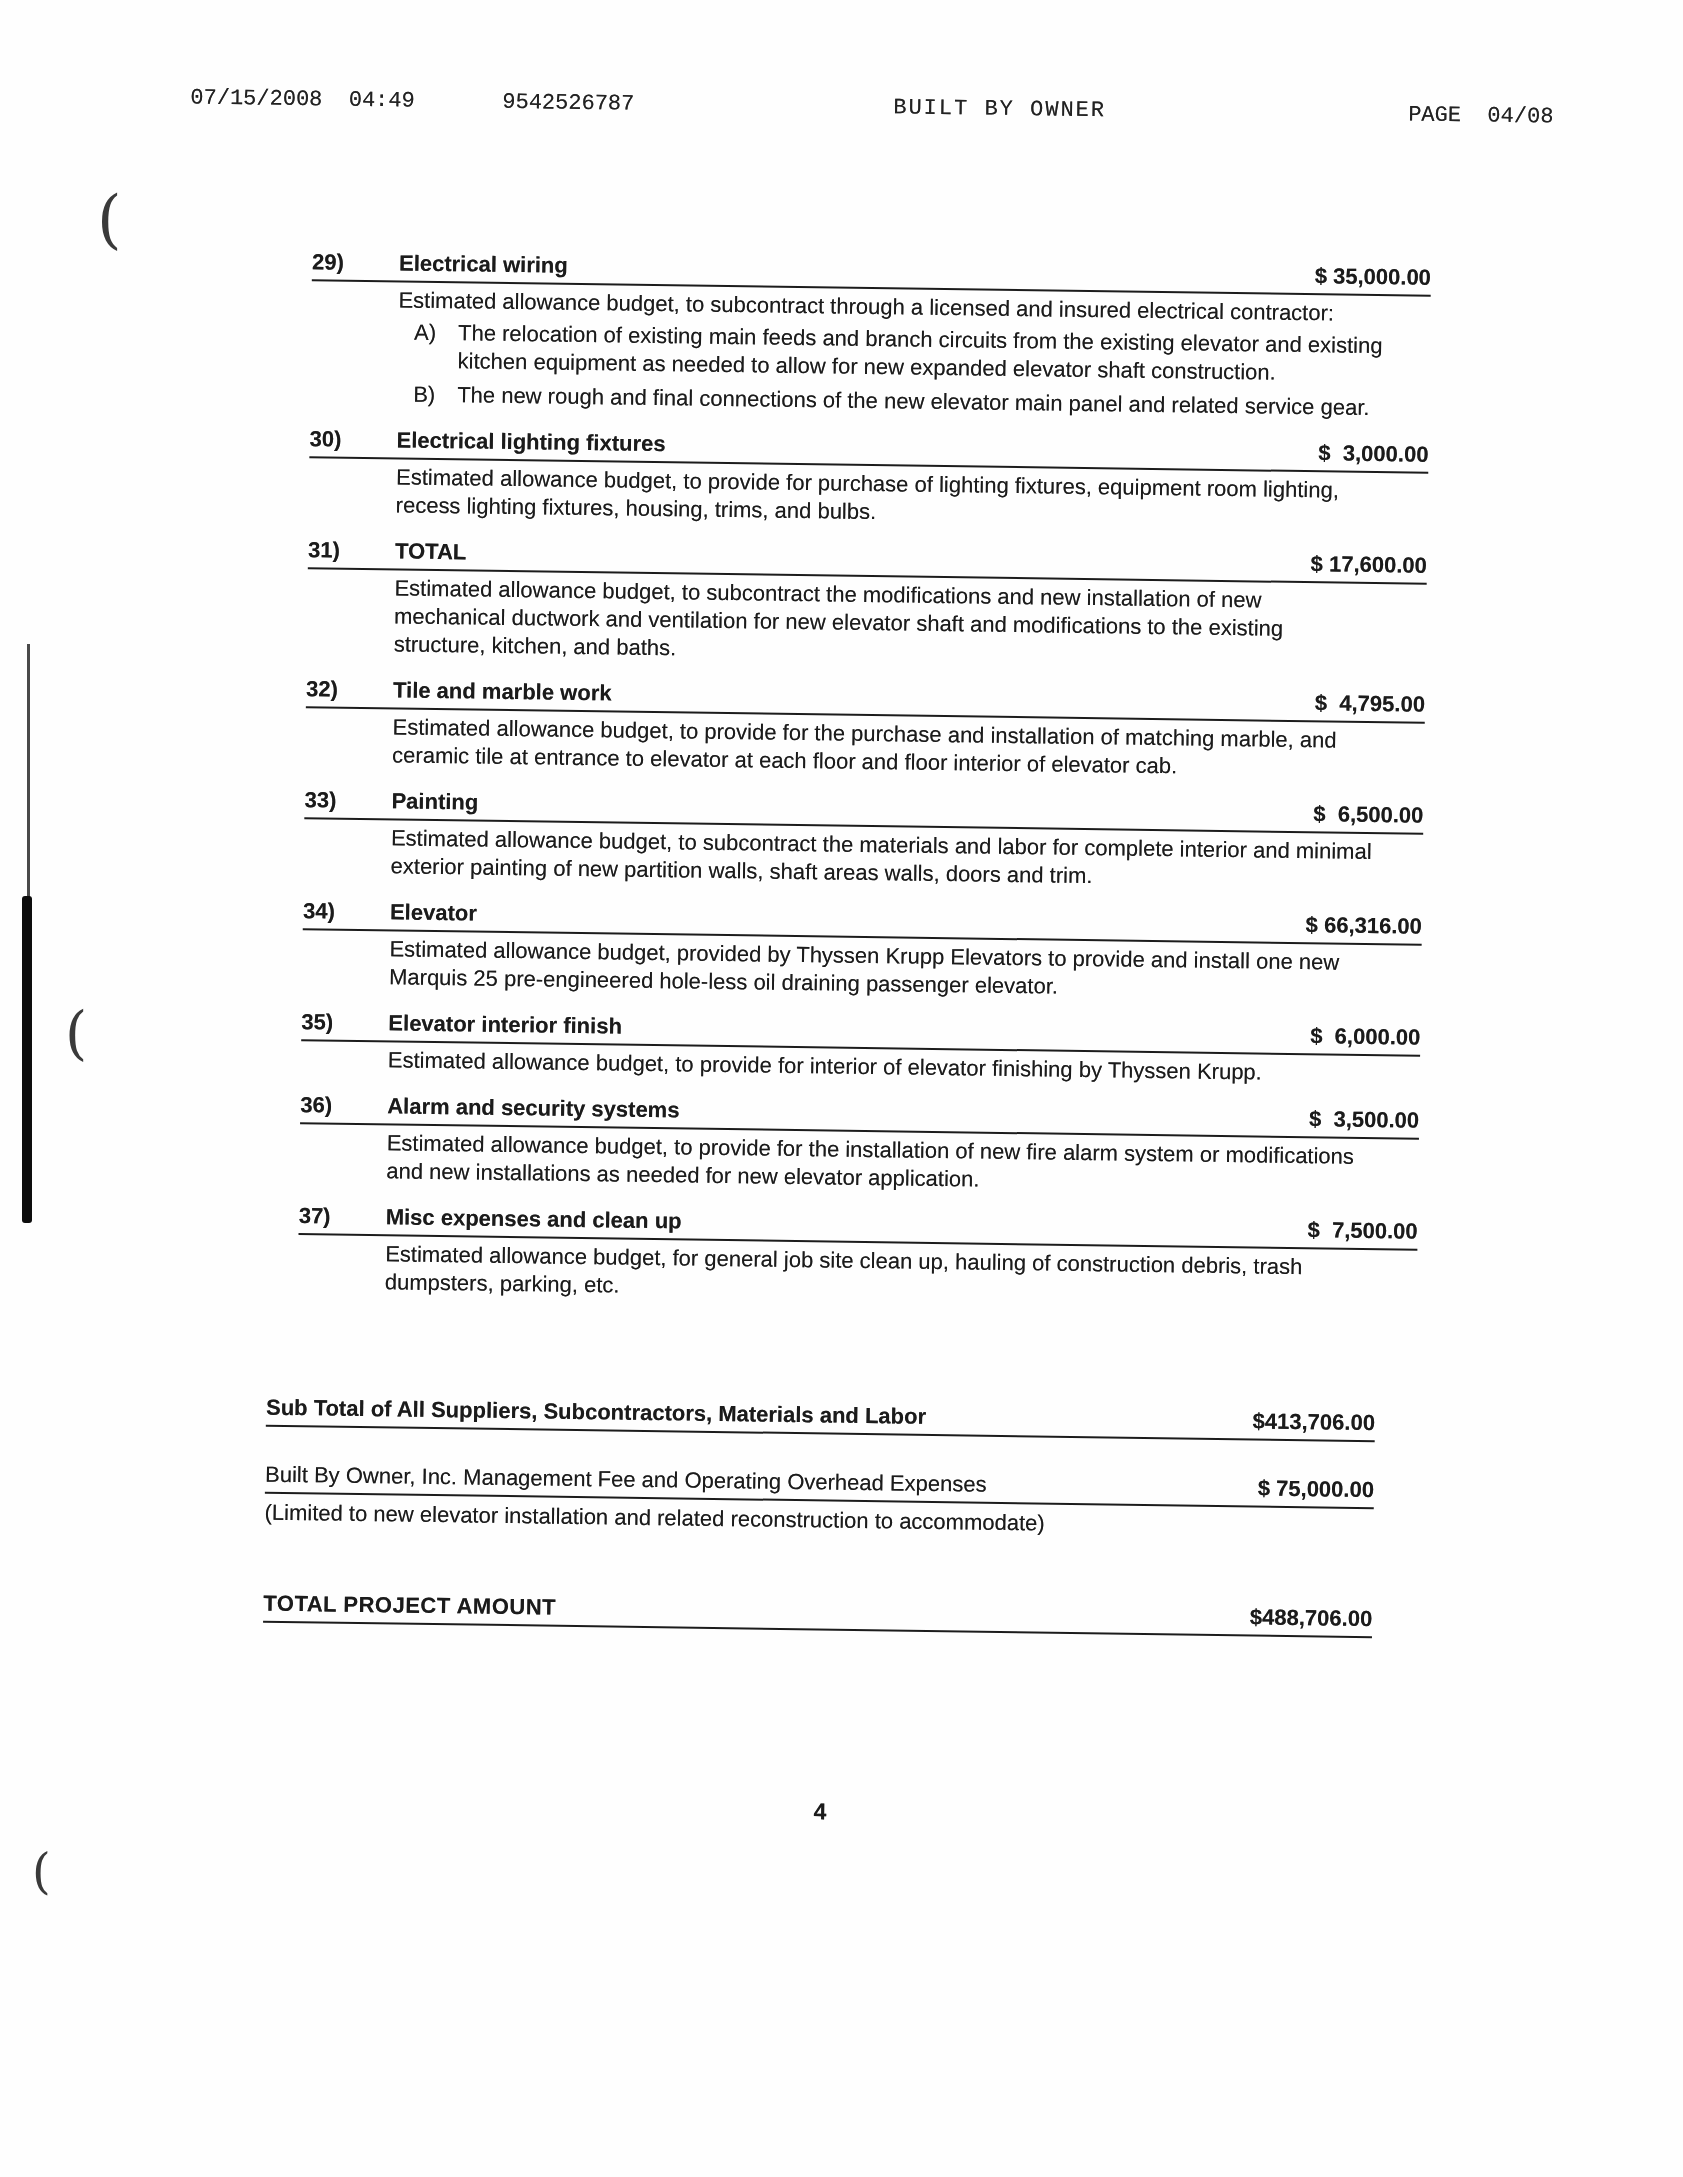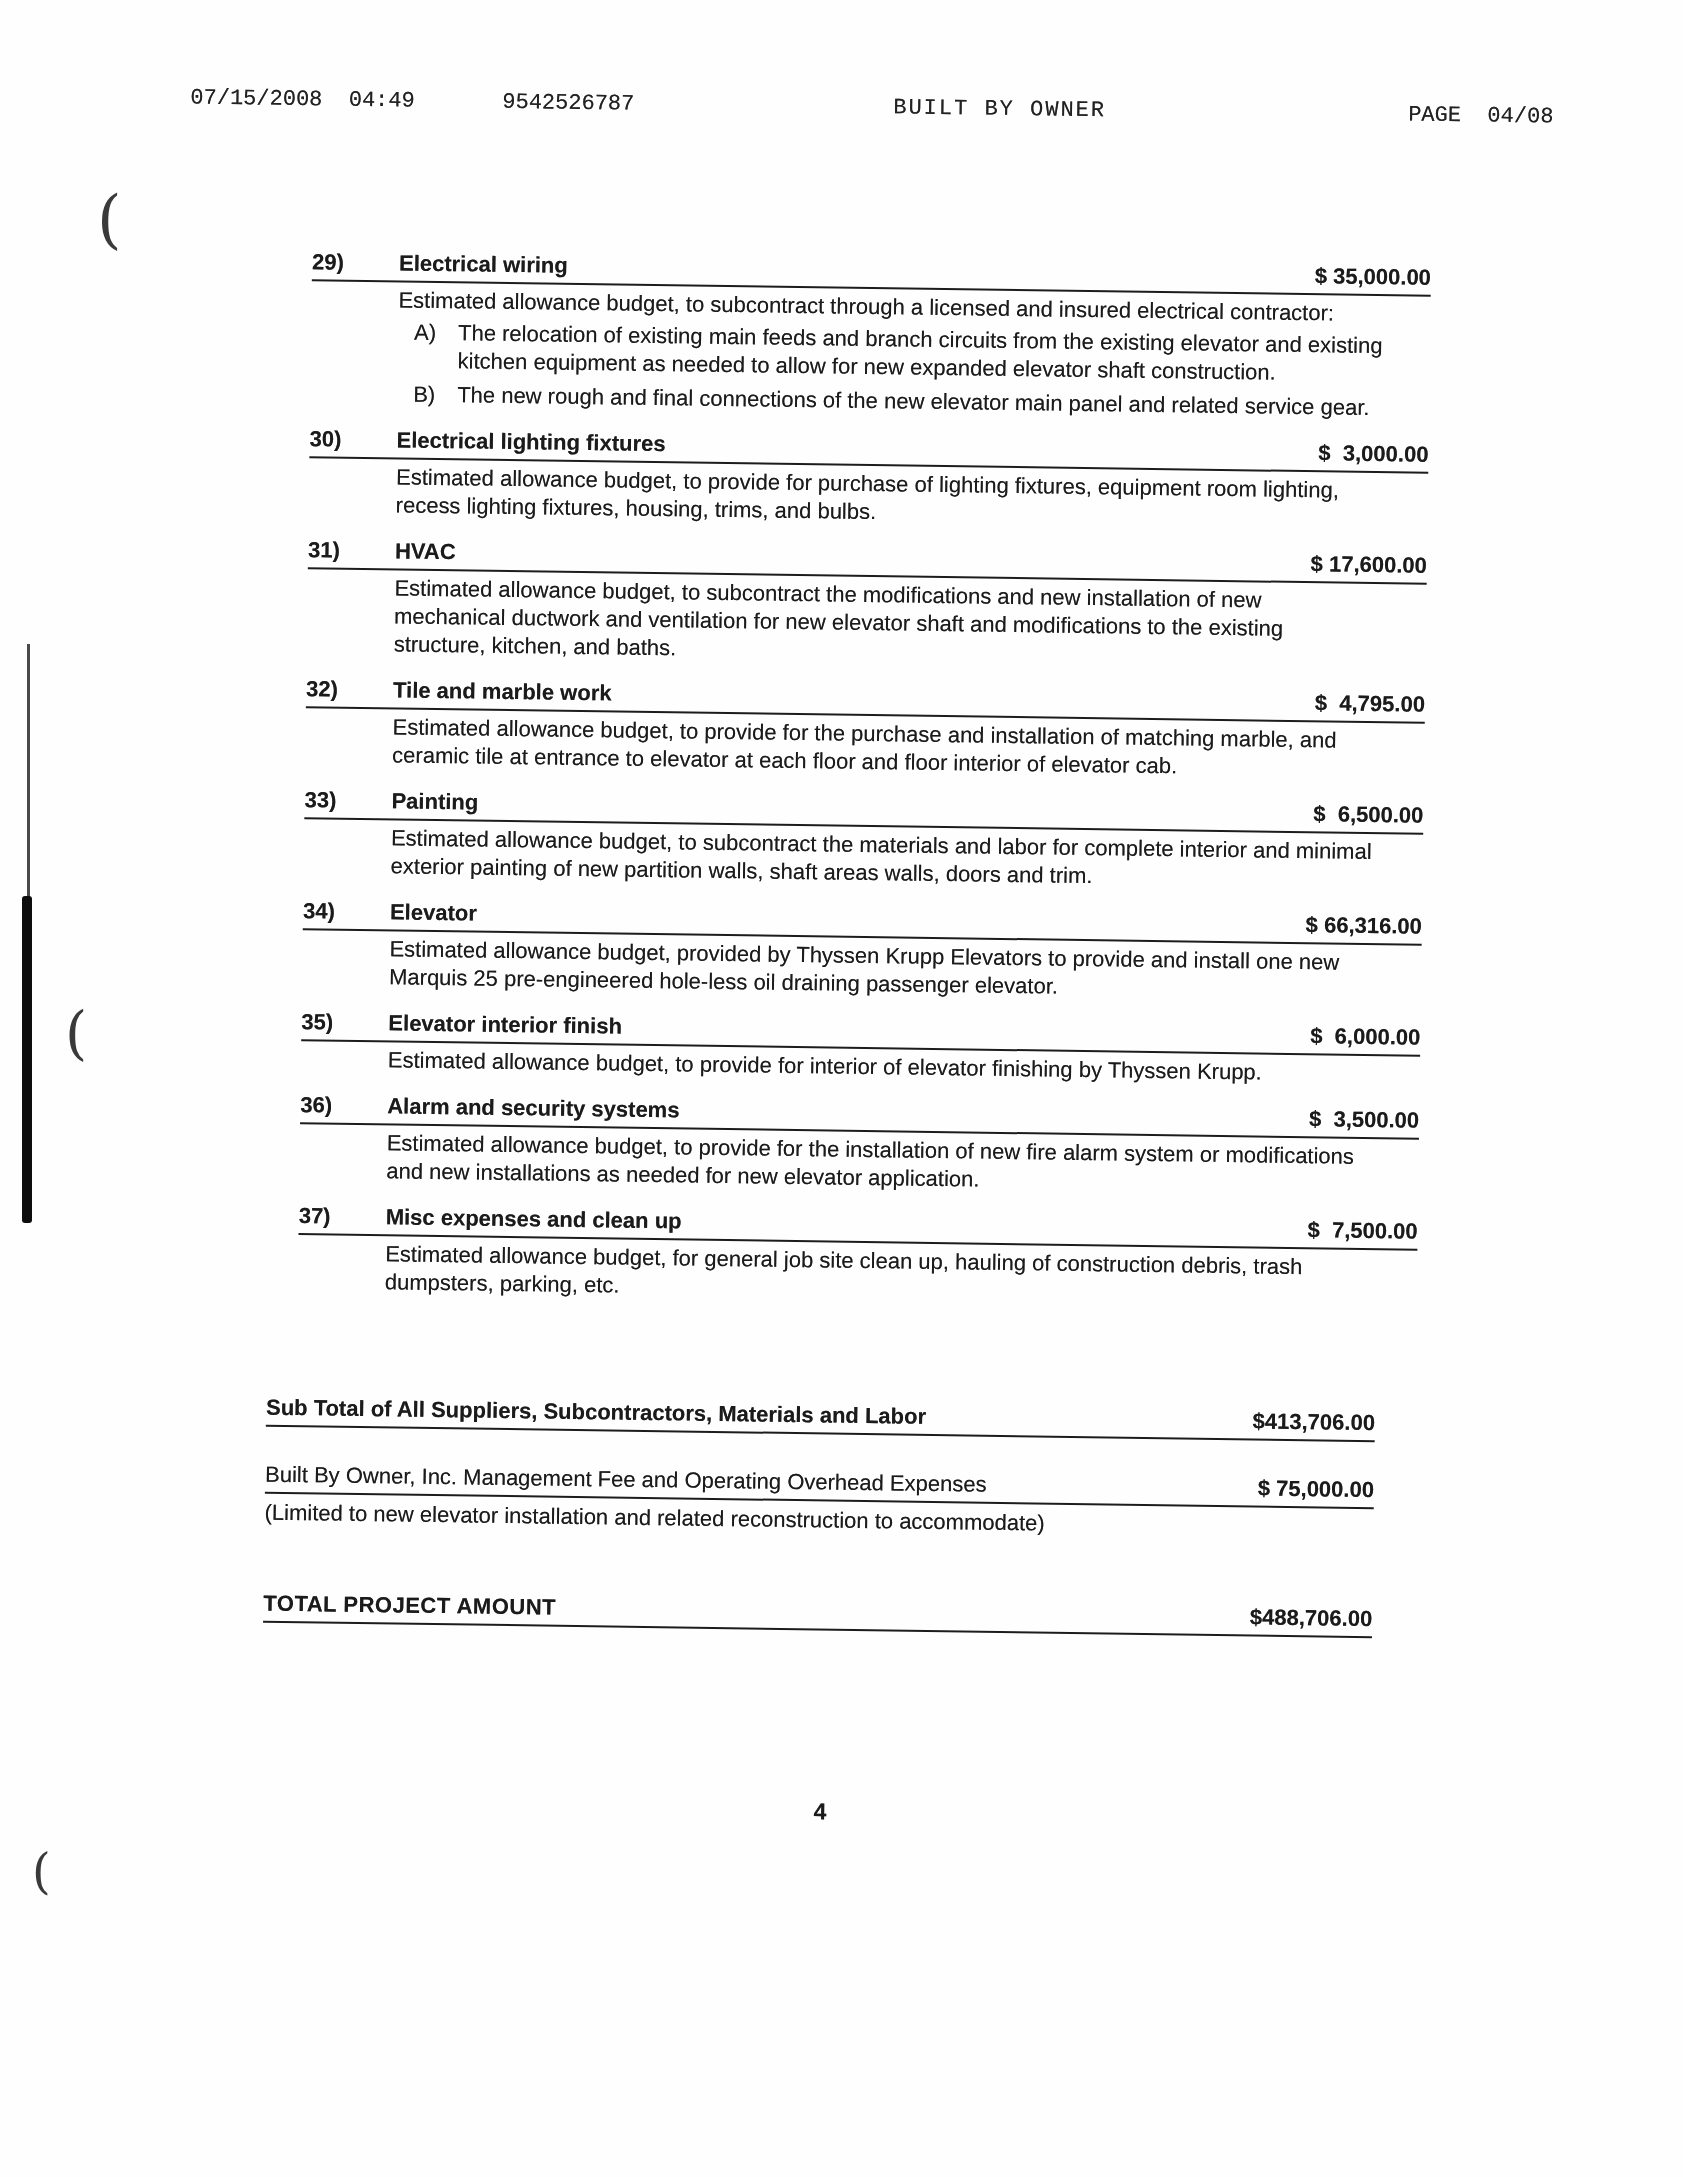--- a/index.html
+++ b/index.html
@@ -109,21 +109,21 @@
           <div class="item-head">
             <span class="item-num">30)</span>
             <span class="item-title">Electrical lighting fixtures</span>
             <span class="item-amount">$  3,000.00</span>
           </div>
           <div class="item-body">Estimated allowance budget, to provide for purchase of lighting fixtures, equipment room lighting, recess lighting fixtures, housing, trims, and bulbs.</div>
         </div>
         <div class="item">
           <div class="item-head">
             <span class="item-num">31)</span>
-            <span class="item-title">HVAC</span>
+            <span class="item-title">TOTAL</span>
             <span class="item-amount">$ 17,600.00</span>
           </div>
           <div class="item-body">Estimated allowance budget, to subcontract the modifications and new installation of new mechanical ductwork and ventilation for new elevator shaft and modifications to the existing structure, kitchen, and baths.</div>
         </div>
         <div class="item">
           <div class="item-head">
             <span class="item-num">32)</span>
             <span class="item-title">Tile and marble work</span>
             <span class="item-amount">$  4,795.00</span>
           </div>

